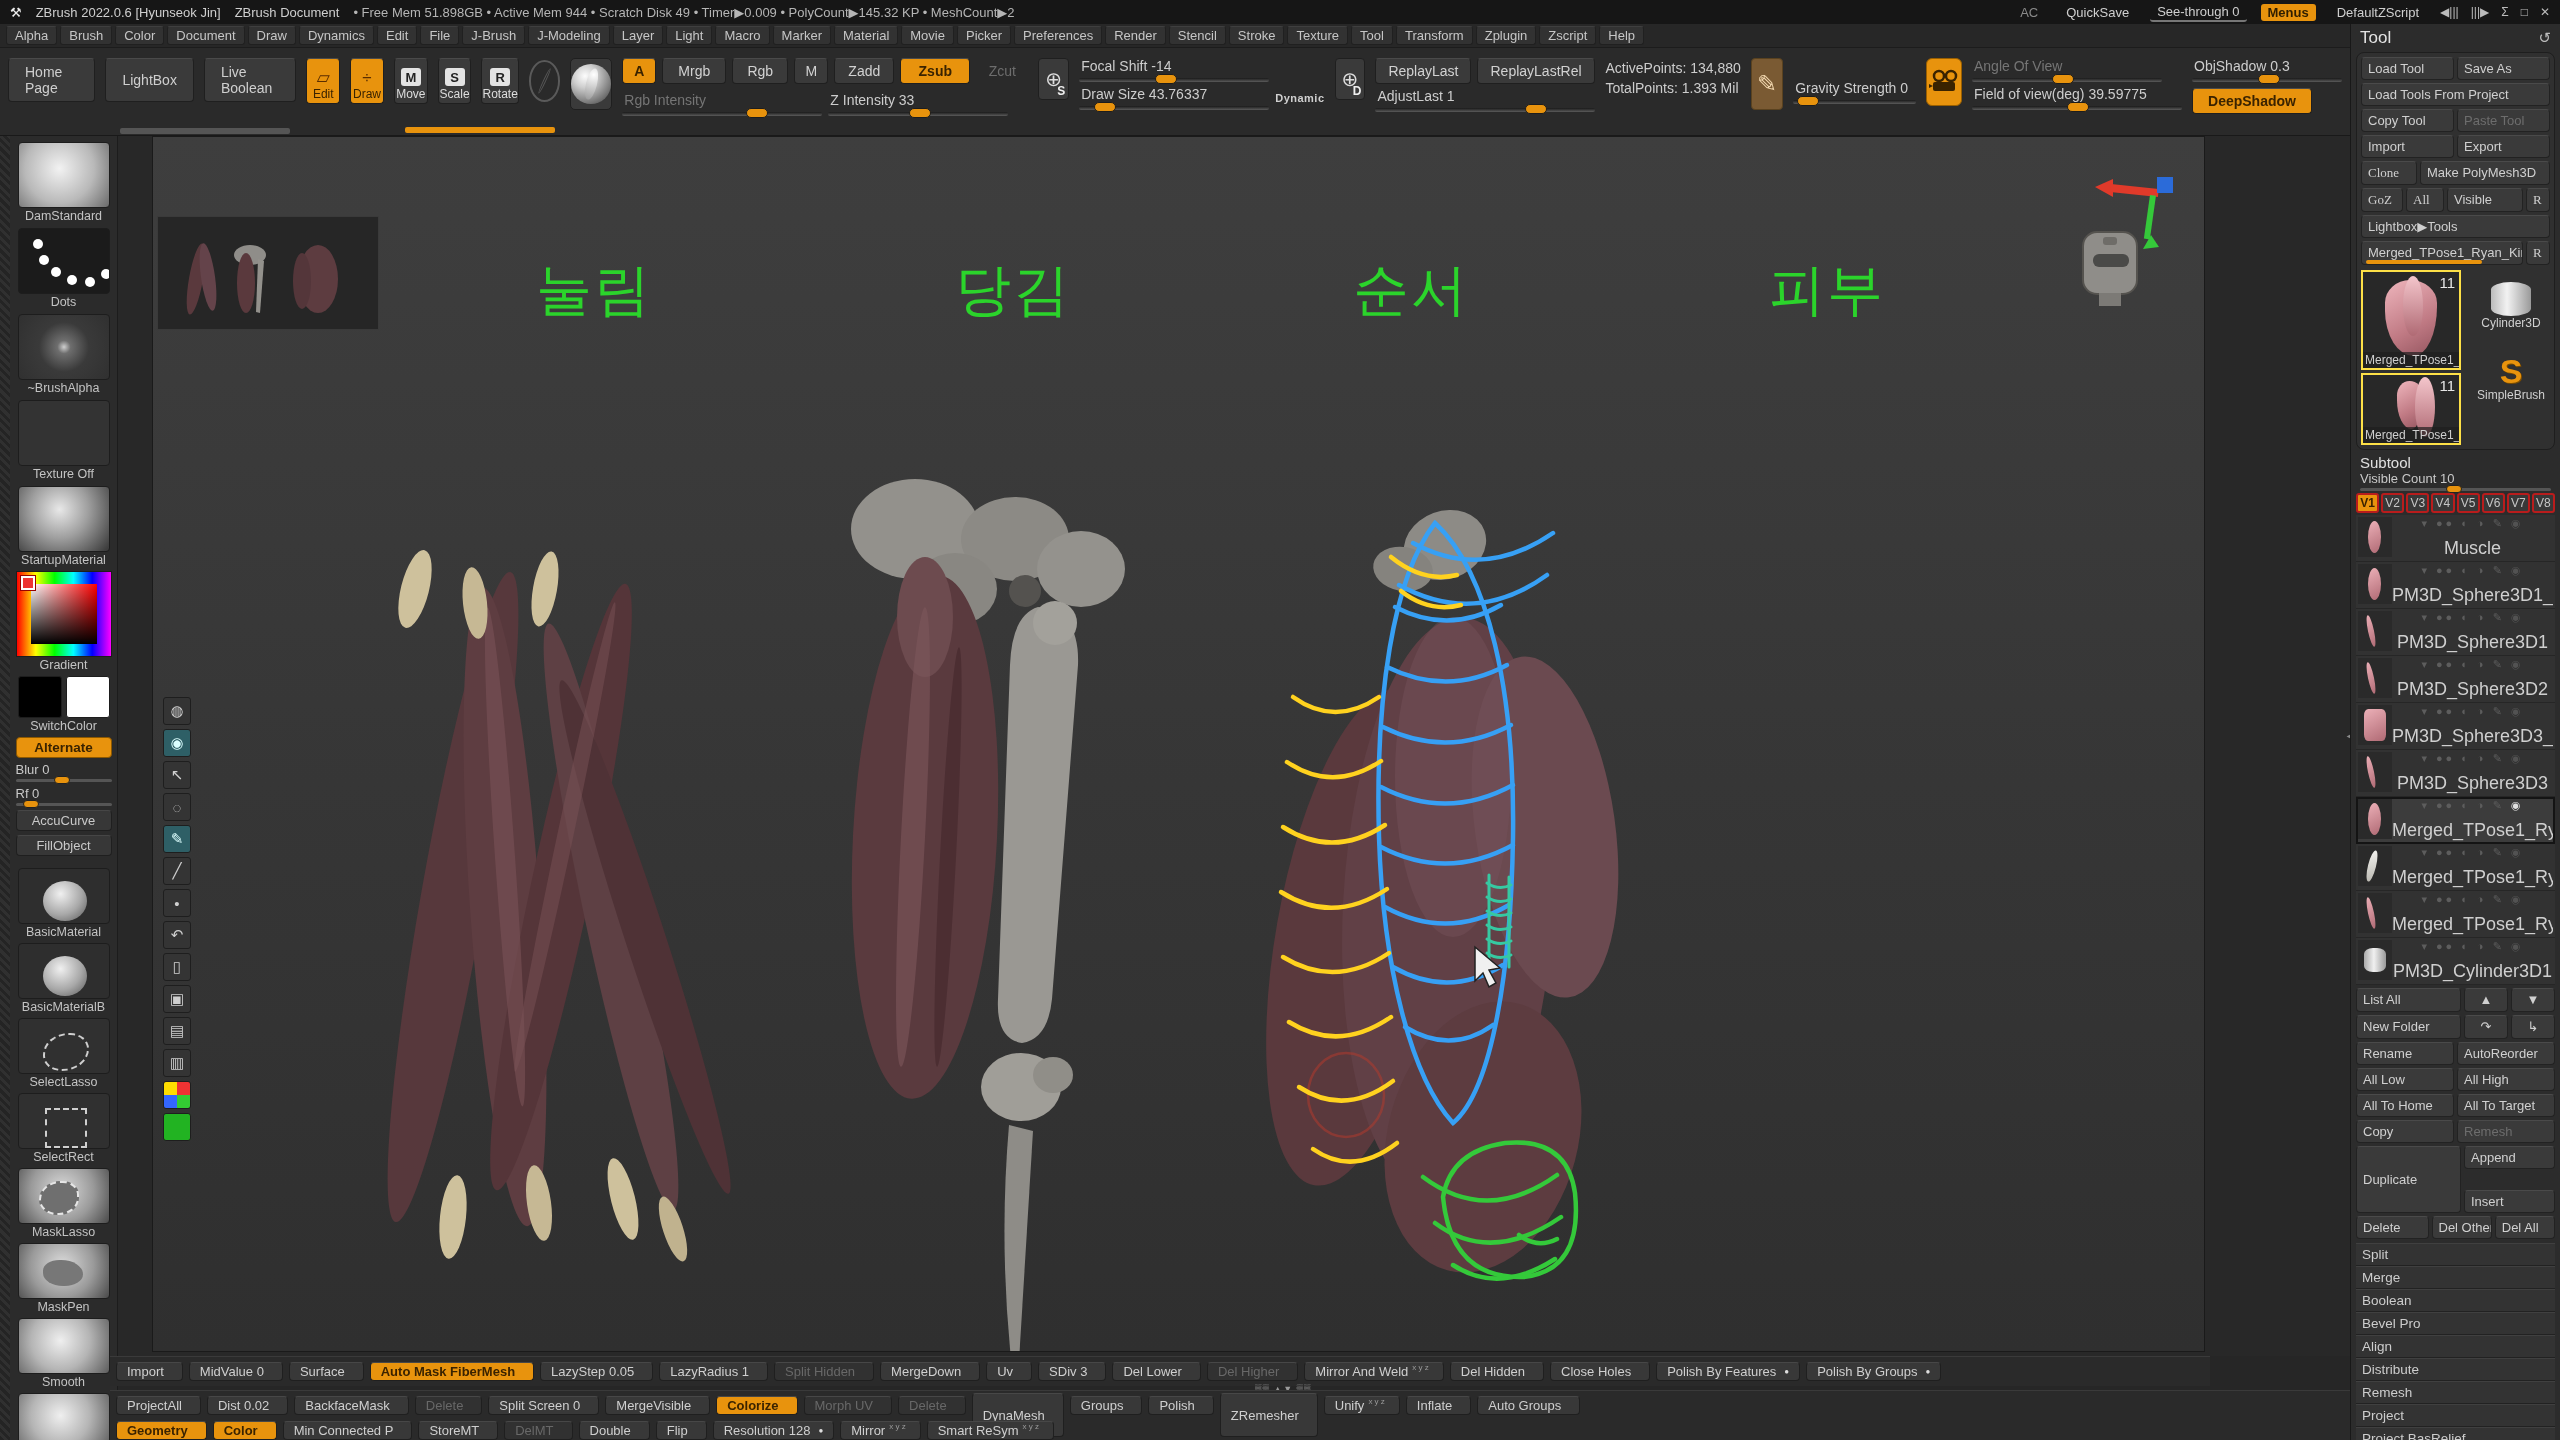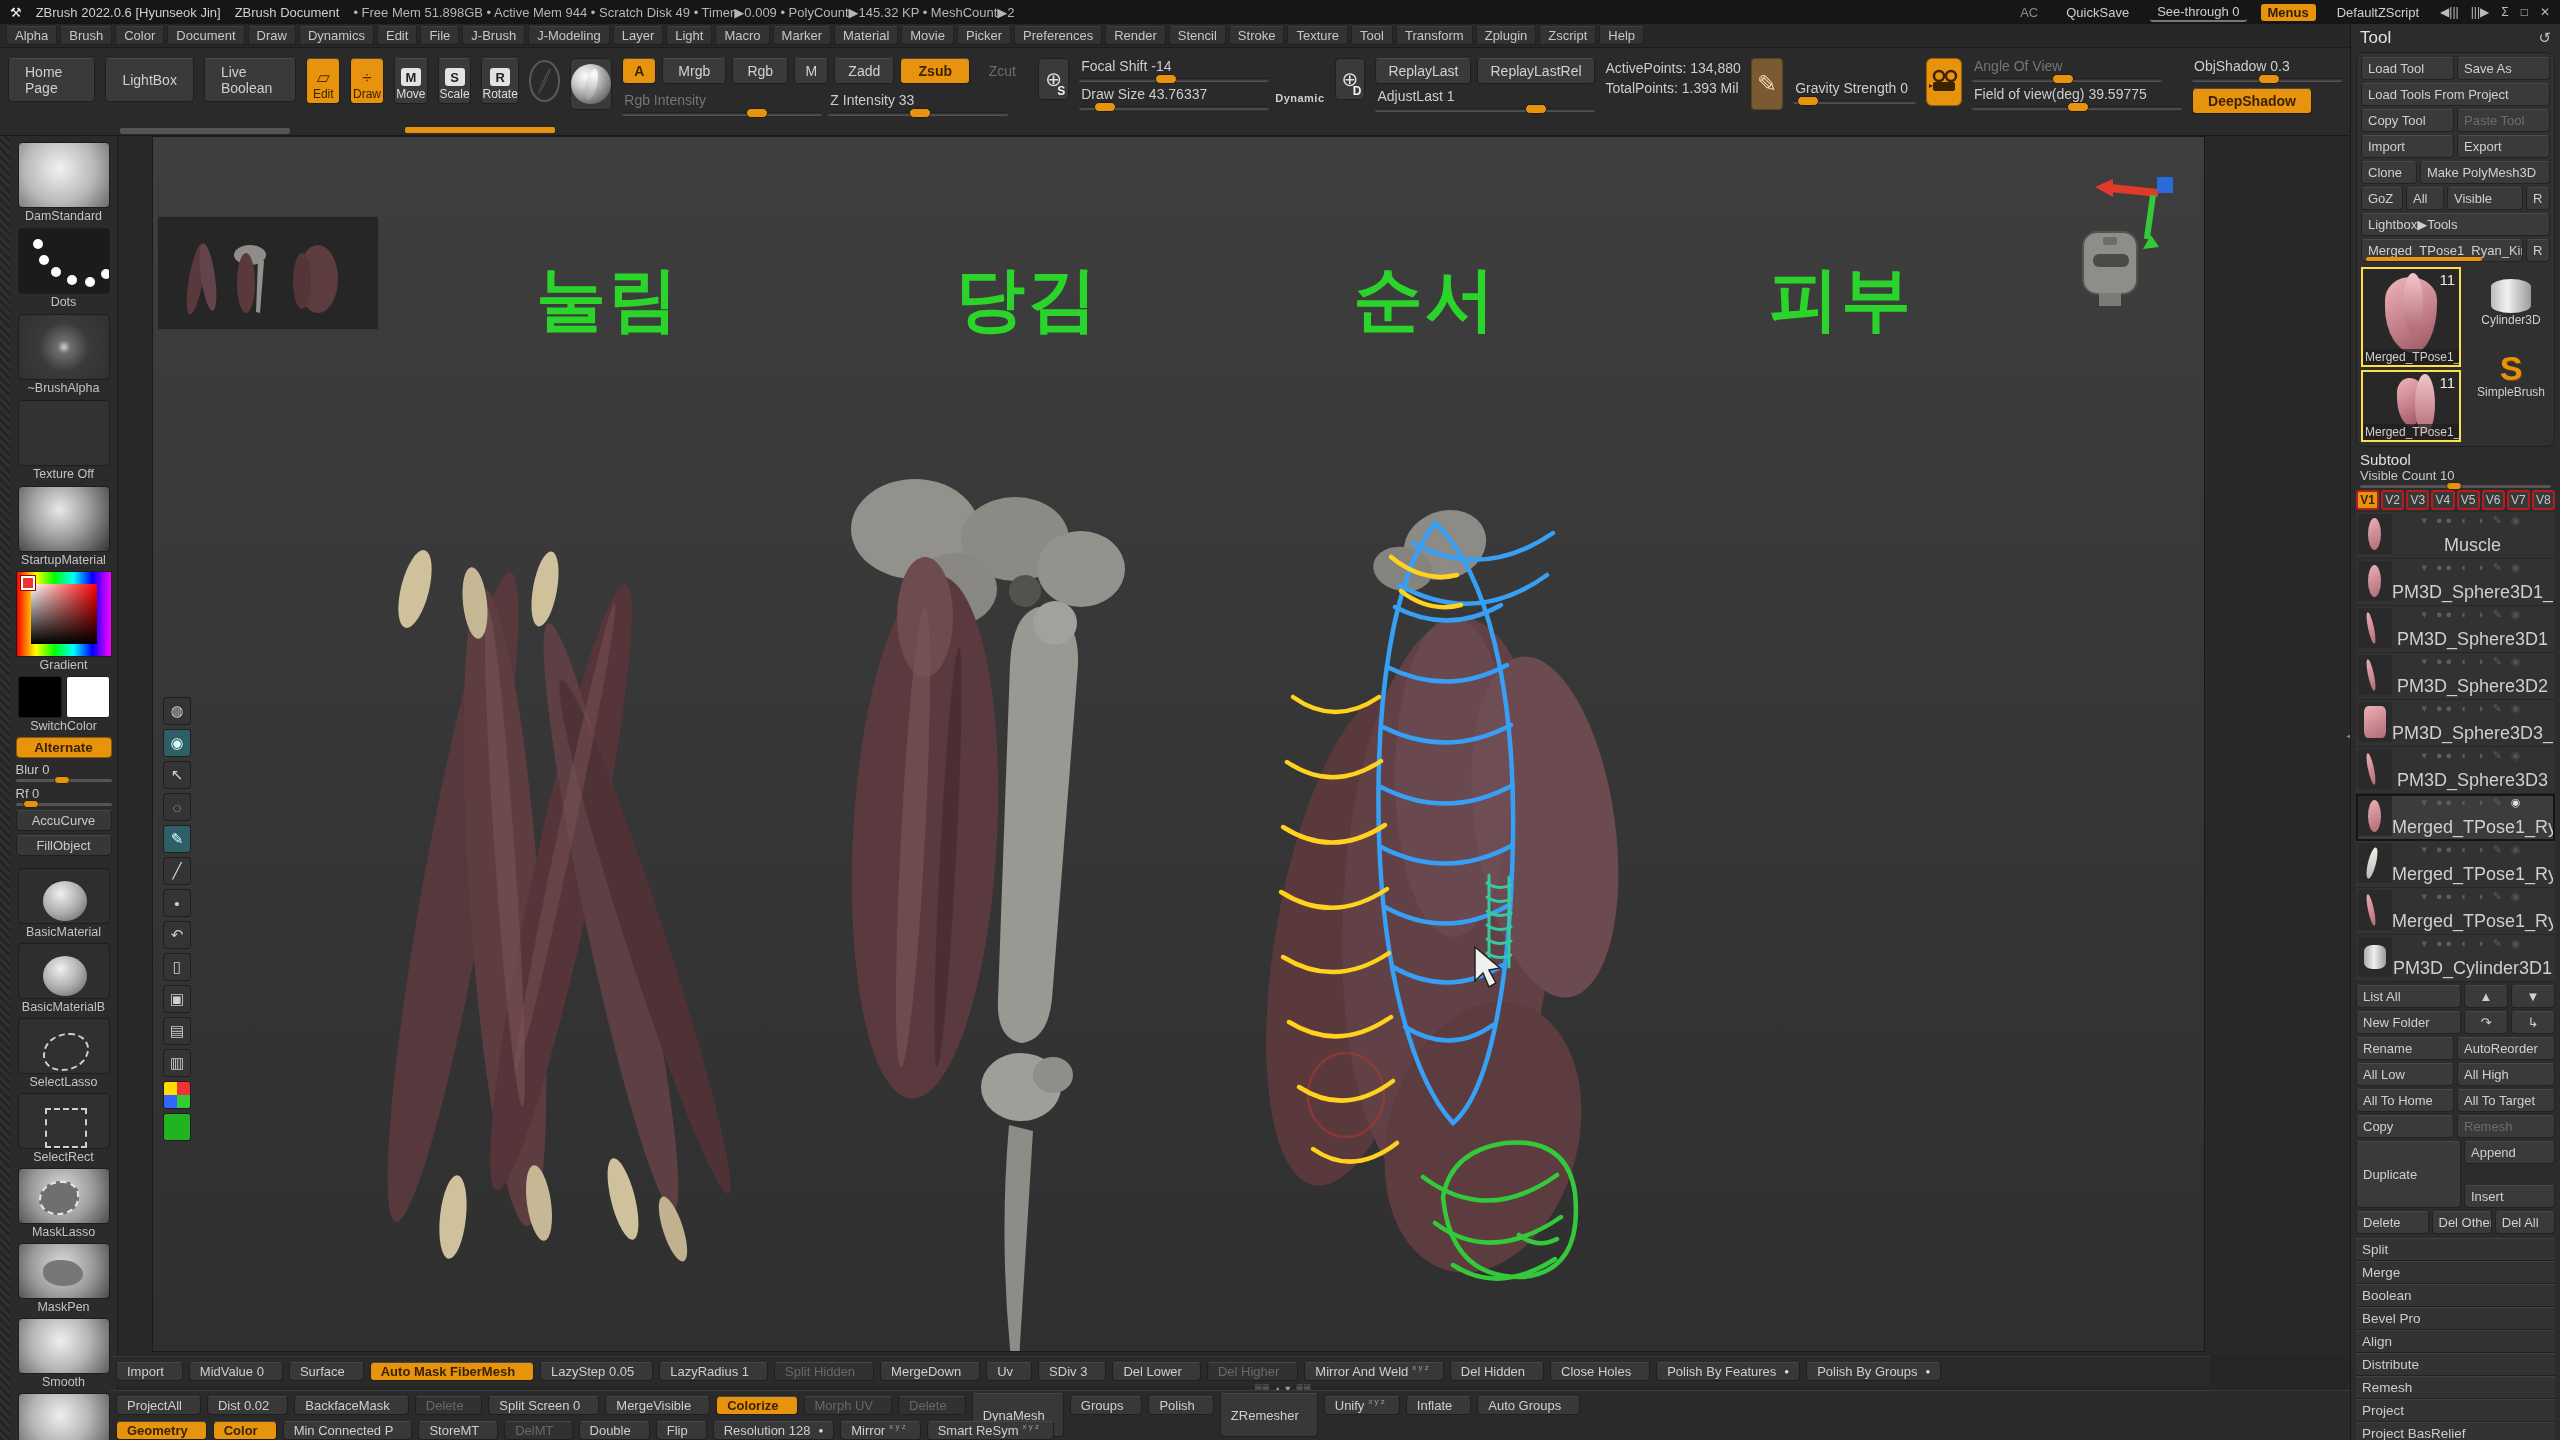--- a/index.html
+++ b/index.html
@@ -78,21 +78,21 @@
   .obtn{width:96px;background:#e8930d;color:#3a2300;font-weight:bold;font-size:13.5px;border-radius:4px;border:1px solid #8d5800;text-align:center;padding:2px 0;}
   .smallbtn{width:96px;background:#373737;color:#c9c9c9;font-size:13px;border-radius:4px;border:1px solid #1f1f1f;border-top-color:#464646;text-align:center;padding:2px 0;}
   .minisl{width:96px;display:flex;flex-direction:column;gap:2px;font-size:13px;color:#c9c9c9;}
   .minisl .tr{position:relative;height:3px;background:#555;border-radius:2px;}
   .minisl .th{position:absolute;top:-3px;width:16px;height:8px;background:#e8930d;border-radius:4px;border:1px solid #222;}
   .bigsphere{width:92px;height:92px;border-radius:50%;background:radial-gradient(circle at 42% 36%,#ececec,#b2b2b2 55%,#585858);position:relative;margin:2px 0;}
   .bigsphere::after{content:"";position:absolute;left:44px;top:16px;width:10px;height:10px;border-radius:50%;background:#e8930d;border:1px solid #7a4c00;}
   
   .canvas{position:absolute;left:118px;top:136px;right:210px;bottom:84px;background:#282828;}
   .document{position:absolute;left:34px;top:0px;width:2053px;height:1216px;background:linear-gradient(#3e3e3e,#2f2f2f);border:1px solid #1a1a1a;overflow:hidden;}
-  .klabel{position:absolute;font-size:70px;font-weight:bold;color:#2bd42b;letter-spacing:2px;white-space:nowrap;}
+  .klabel{position:absolute;font-size:56px;font-weight:normal;color:#2bd42b;letter-spacing:2px;white-space:nowrap;}
   .docsvg{position:absolute;left:0;top:0;}
   .quickstrip{position:absolute;left:10px;top:560px;width:30px;display:flex;flex-direction:column;gap:4px;}
   .qicon{width:28px;height:28px;background:#343434;border:1px solid #1e1e1e;border-radius:3px;display:flex;align-items:center;justify-content:center;font-size:15px;color:#cfcfcf;}
   .qicon.hl{background:#2e5f66;color:#dff;}
   .qicon.palette{background:conic-gradient(#e33 0 25%,#3c3 25% 50%,#36f 50% 75%,#fd0 75% 100%);}
   .qicon.swatch-green{background:#22b322;}
   .previewbox{position:absolute;left:4px;top:79px;width:222px;height:114px;background:#262626;border:1px solid #3a3a3a;}
   
   .rightshelf{position:absolute;right:0px;top:136px;width:92px;bottom:84px;background:#2b2b2b;border-left:1px solid #1c1c1c;display:flex;flex-direction:column;align-items:center;gap:3px;padding-top:4px;}
   .rsbtn{width:46px;height:44px;background:#383838;border:1px solid #1f1f1f;border-top-color:#474747;border-radius:4px;display:flex;flex-direction:column;align-items:center;justify-content:center;font-size:10.5px;color:#c6c6c6;line-height:12px;}
@@ -104,21 +104,21 @@
   .texlabel{font-size:11px;color:#6f6f6f;margin-top:3px;}
   .wide{width:84px;}
   
   .toolpanel{position:absolute;right:0;top:24px;width:210px;height:1416px;background:#2c2c2c;border-left:1px solid #181818;padding:2px 5px;font-size:13px;}
   .tp-head{display:flex;justify-content:space-between;align-items:center;font-size:17px;color:#e2e2e2;padding:2px 4px 4px 4px;}
   .tp-reset{font-size:15px;color:#bbb;}
   .tp-body{background:#303030;border:1px solid #1e1e1e;border-radius:8px;padding:4px;display:flex;flex-direction:column;gap:3px;}
   .tprow{display:flex;gap:3px;}
   .tpb{flex:1;background:#3a3a3a;border:1px solid #222;border-top-color:#4a4a4a;border-radius:4px;padding:3px 6px;color:#d0d0d0;white-space:nowrap;overflow:hidden;}
   .tpb.dis{color:#6d6d6d;}
-  .tpb.fix{flex:0 0 auto;}
+  .tpb.fix{flex:0 0 auto;font-family:Liberation Serif, serif;}
   .namebtn{position:relative;}
   .namebtn::after{content:"";position:absolute;left:4px;right:40px;bottom:0;height:4px;background:#e8930d;border-radius:2px;}
   .thumbarea{display:flex;gap:4px;margin-top:2px;}
   .bigthumb{width:100px;height:100px;background:#282828;border:2px solid #fde047;position:relative;}
   .bigthumb .bnum{position:absolute;right:4px;top:2px;font-size:15px;color:#e6e6e6;}
   .bigthumb .blabel{position:absolute;left:0;right:0;bottom:0;background:rgba(30,30,30,.7);font-size:12px;color:#cfcfcf;padding:1px 2px;white-space:nowrap;overflow:hidden;}
   .muscleblob{position:absolute;left:22px;top:8px;width:52px;height:76px;background:linear-gradient(150deg,#efb6bd,#c07a84 60%,#93545e);border-radius:48% 52% 45% 55%/30% 30% 65% 60%;}
   .muscleblob::after{content:"";position:absolute;left:18px;top:-4px;width:20px;height:60px;background:linear-gradient(#f4c6cc,#b06a74);border-radius:50%;}
   .smallthumb{height:72px;width:100px;}
   .smallthumb .muscleblob{left:34px;top:6px;width:26px;height:48px;}

